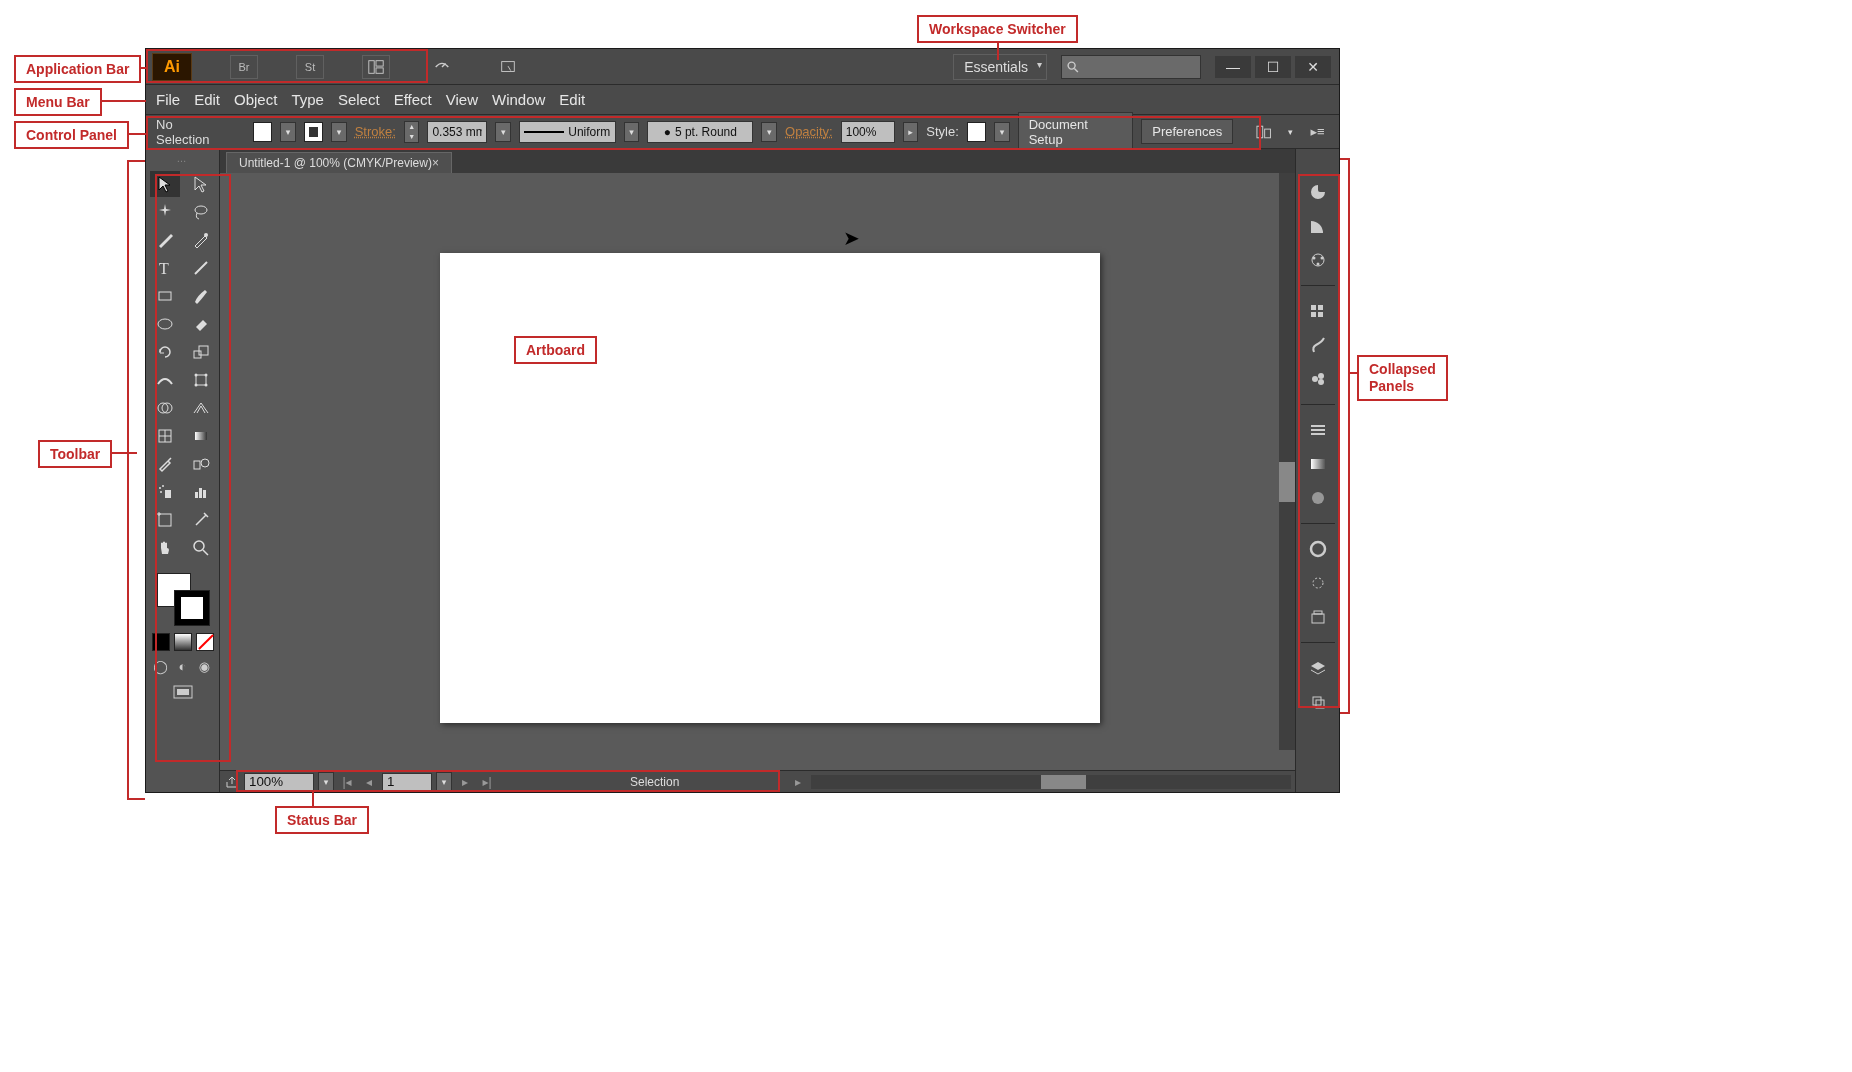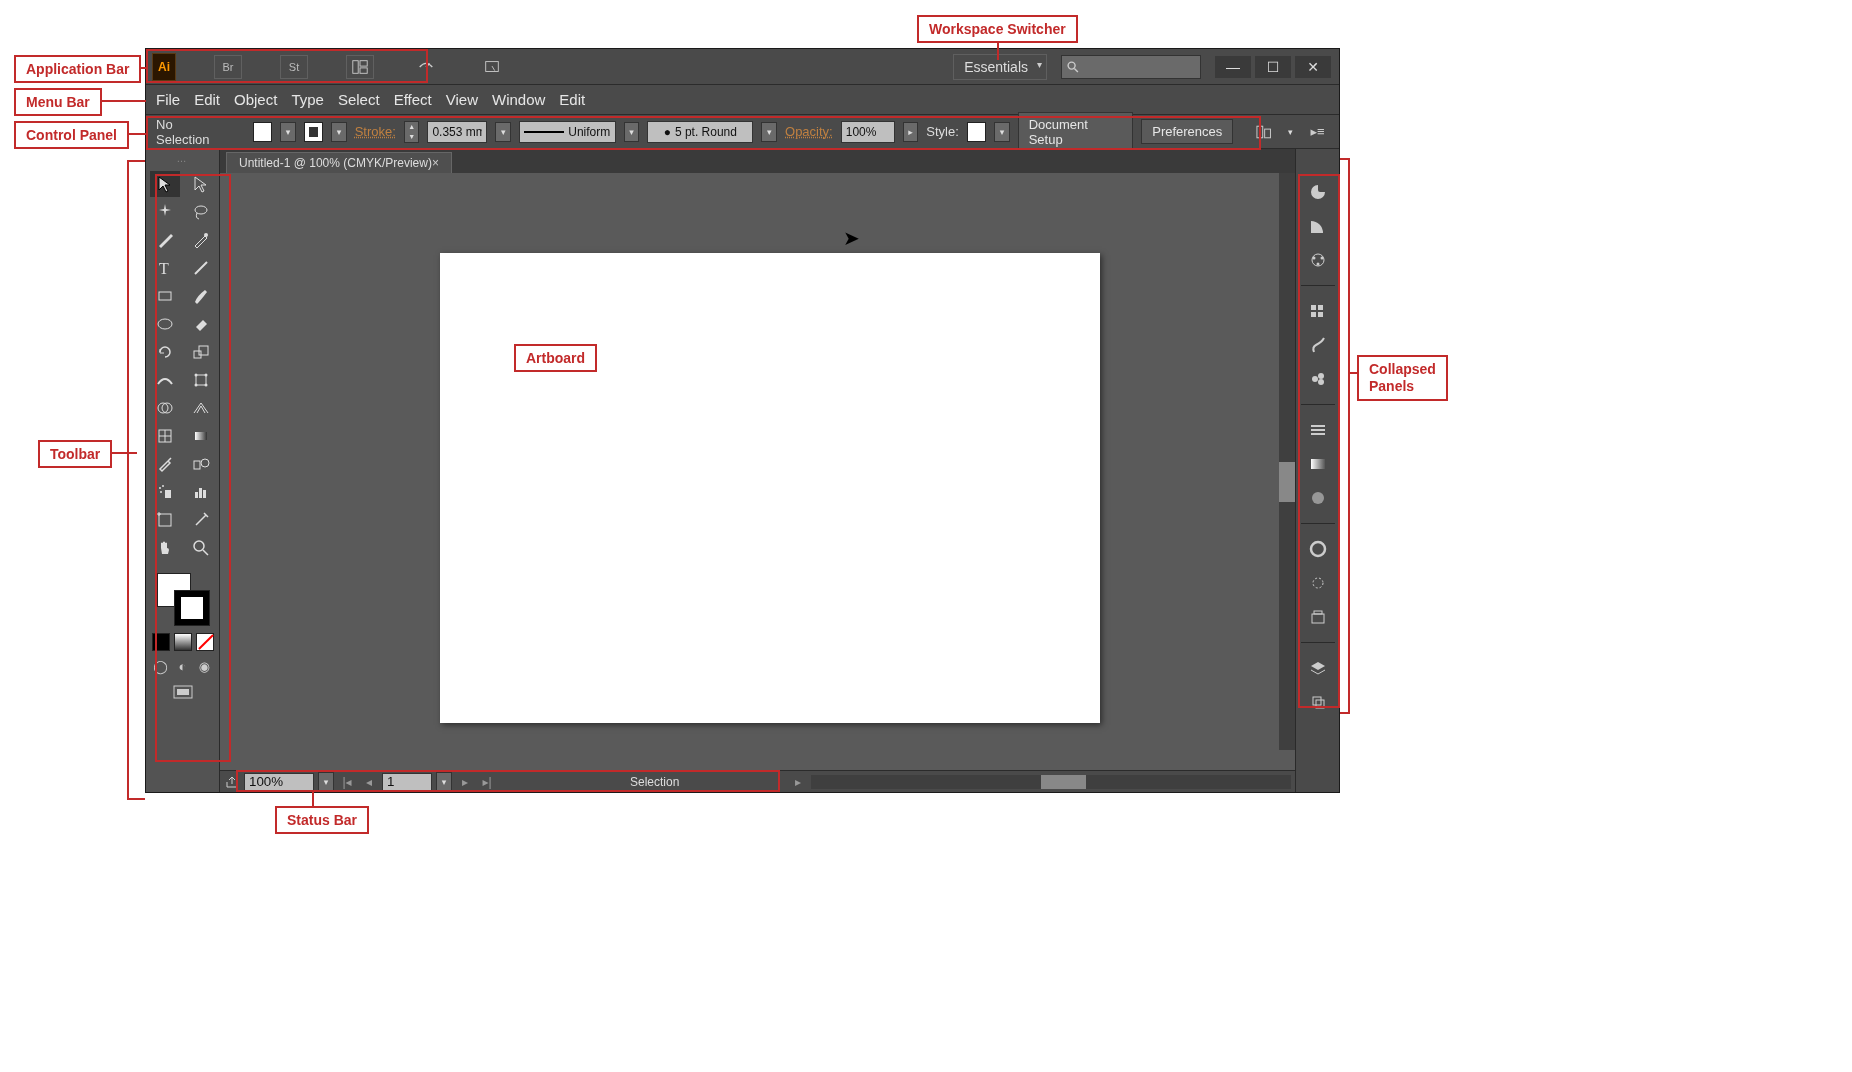--- a/index.html
+++ b/index.html
@@ -37,25 +37,25 @@
     height: 36px;
     background: #4a4a4a;
     display: flex;
     align-items: center;
     padding: 0 6px;
     gap: 10px;
     border-bottom: 1px solid #2b2b2b;
   }
   .app-bar .right { margin-left:auto; display:flex; align-items:center; gap:14px;}
   .ai-logo {
-    width: 24px; height: 28px;
+    width: 40px; height: 28px;
     background: #2b1600;
     color: #ff9a00;
     font-weight: bold;
-    font-size: 12px;
+    font-size: 16px;
     display:flex; align-items:center; justify-content:center;
     border: 1px solid #5a3a15;
   }
   .ab-btn {
     width: 28px; height: 24px;
     background: #4a4a4a;
     border: 1px solid #606060;
     display:flex; align-items:center; justify-content:center;
     color:#bbb; font-size:11px; cursor:pointer;margin-left:28px;
   }
@@ -723,21 +723,21 @@
 
 <div class="callout-box" style="left:917px; top:15px;">Workspace Switcher</div>
 <div class="callout-line" style="left:997px; top:42px; width:2px; height:18px;"></div>
 
 <div class="callout-box" style="left:38px; top:440px;">Toolbar</div>
 <div class="callout-line" style="left:105px; top:452px; width:32px; height:2px;"></div>
 <div class="callout-line" style="left:127px; top:160px; width:2px; height:640px;"></div>
 <div class="callout-line" style="left:127px; top:160px; width:18px; height:2px;"></div>
 <div class="callout-line" style="left:127px; top:798px; width:18px; height:2px;"></div>
 
-<div class="callout-box" style="left:514px; top:344px;">Artboard</div>
+<div class="callout-box" style="left:514px; top:336px;">Artboard</div>
 
 <div class="callout-box" style="left:1357px; top:355px; line-height:1.2">
   <span>Collapsed<br>Panels</span>
 </div>
 <div class="callout-line" style="left:1348px; top:158px; width:2px; height:556px;"></div>
 <div class="callout-line" style="left:1340px; top:158px; width:10px; height:2px;"></div>
 <div class="callout-line" style="left:1340px; top:712px; width:10px; height:2px;"></div>
 <div class="callout-line" style="left:1348px; top:372px; width:10px; height:2px;"></div>
 
 <div class="callout-box" style="left:275px; top:806px;">Status Bar</div>

